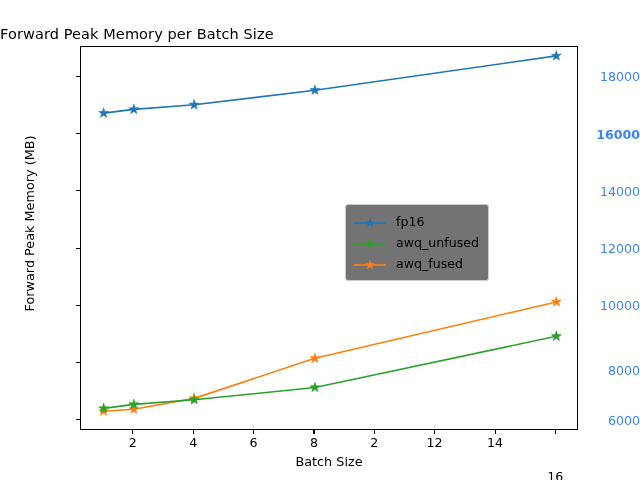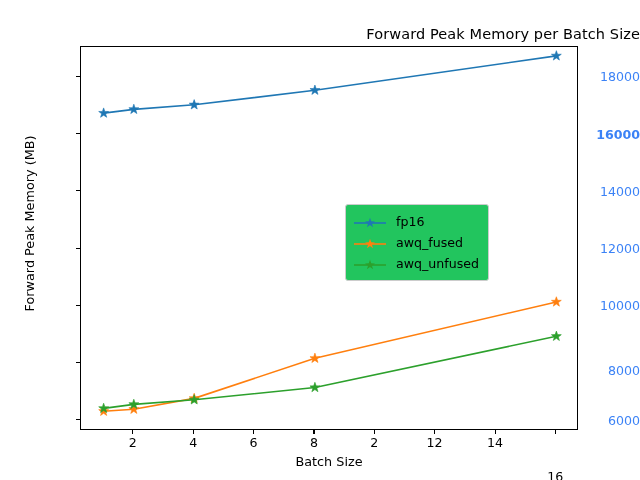--- a/index.html
+++ b/index.html
@@ -19,21 +19,21 @@
     position: relative;
     width: 640px;
     height: 480px;
     background: #ffffff;
   }
   #chart-title {
     position: absolute;
     left: 0;
     top: 26px;
     width: 640px;
-    text-align: right;
+    text-align: left;
     font-size: 14.5px;
     color: #000000;
     letter-spacing: 0.1px;
   }
   #plot-area {
     position: absolute;
     left: 80px;
     top: 46px;
     width: 498px;
     height: 384px;
@@ -100,21 +100,21 @@
     text-align: center;
     font-size: 12.8px;
     white-space: nowrap;
   }
   #legend {
     position: absolute;
     left: 345px;
     top: 204px;
     border: 1px solid #cccccc;
     border-radius: 3px;
-    background: #22c55e;
+    background: #737373;
     padding: 6px 9px 6px 7px;
     box-shadow: none;
   }
   .legend-row {
     display: flex;
     align-items: center;
     height: 21px;
   }
   .legend-swatch {
     width: 34px;
@@ -205,27 +205,27 @@
   <div id="legend">
       <div class="legend-row">
         <div class="legend-swatch"><svg width="34" height="14" viewBox="0 0 34 14">
             <line x1="1" y1="7" x2="33" y2="7" stroke="#1f77b4" stroke-width="1.6"></line>
             <path d="M17.00,1.80L18.22,5.32L21.95,5.39L18.98,7.64L20.06,11.21L17.00,9.08L13.94,11.21L15.02,7.64L12.05,5.39L15.78,5.32Z" fill="#1f77b4"></path>
           </svg></div>
         <span class="legend-label">fp16</span>
       </div>
       <div class="legend-row">
         <div class="legend-swatch"><svg width="34" height="14" viewBox="0 0 34 14">
+            <line x1="1" y1="7" x2="33" y2="7" stroke="#2ca02c" stroke-width="1.6"></line>
+            <path d="M17.00,1.80L18.22,5.32L21.95,5.39L18.98,7.64L20.06,11.21L17.00,9.08L13.94,11.21L15.02,7.64L12.05,5.39L15.78,5.32Z" fill="#2ca02c"></path>
+          </svg></div>
+        <span class="legend-label">awq_unfused</span>
+      </div>
+      <div class="legend-row">
+        <div class="legend-swatch"><svg width="34" height="14" viewBox="0 0 34 14">
             <line x1="1" y1="7" x2="33" y2="7" stroke="#ff7f0e" stroke-width="1.6"></line>
             <path d="M17.00,1.80L18.22,5.32L21.95,5.39L18.98,7.64L20.06,11.21L17.00,9.08L13.94,11.21L15.02,7.64L12.05,5.39L15.78,5.32Z" fill="#ff7f0e"></path>
           </svg></div>
         <span class="legend-label">awq_fused</span>
       </div>
-      <div class="legend-row">
-        <div class="legend-swatch"><svg width="34" height="14" viewBox="0 0 34 14">
-            <line x1="1" y1="7" x2="33" y2="7" stroke="#2ca02c" stroke-width="1.6"></line>
-            <path d="M17.00,1.80L18.22,5.32L21.95,5.39L18.98,7.64L20.06,11.21L17.00,9.08L13.94,11.21L15.02,7.64L12.05,5.39L15.78,5.32Z" fill="#2ca02c"></path>
-          </svg></div>
-        <span class="legend-label">awq_unfused</span>
-      </div>
     </div>
 
 </div>
 
 </body></html>

